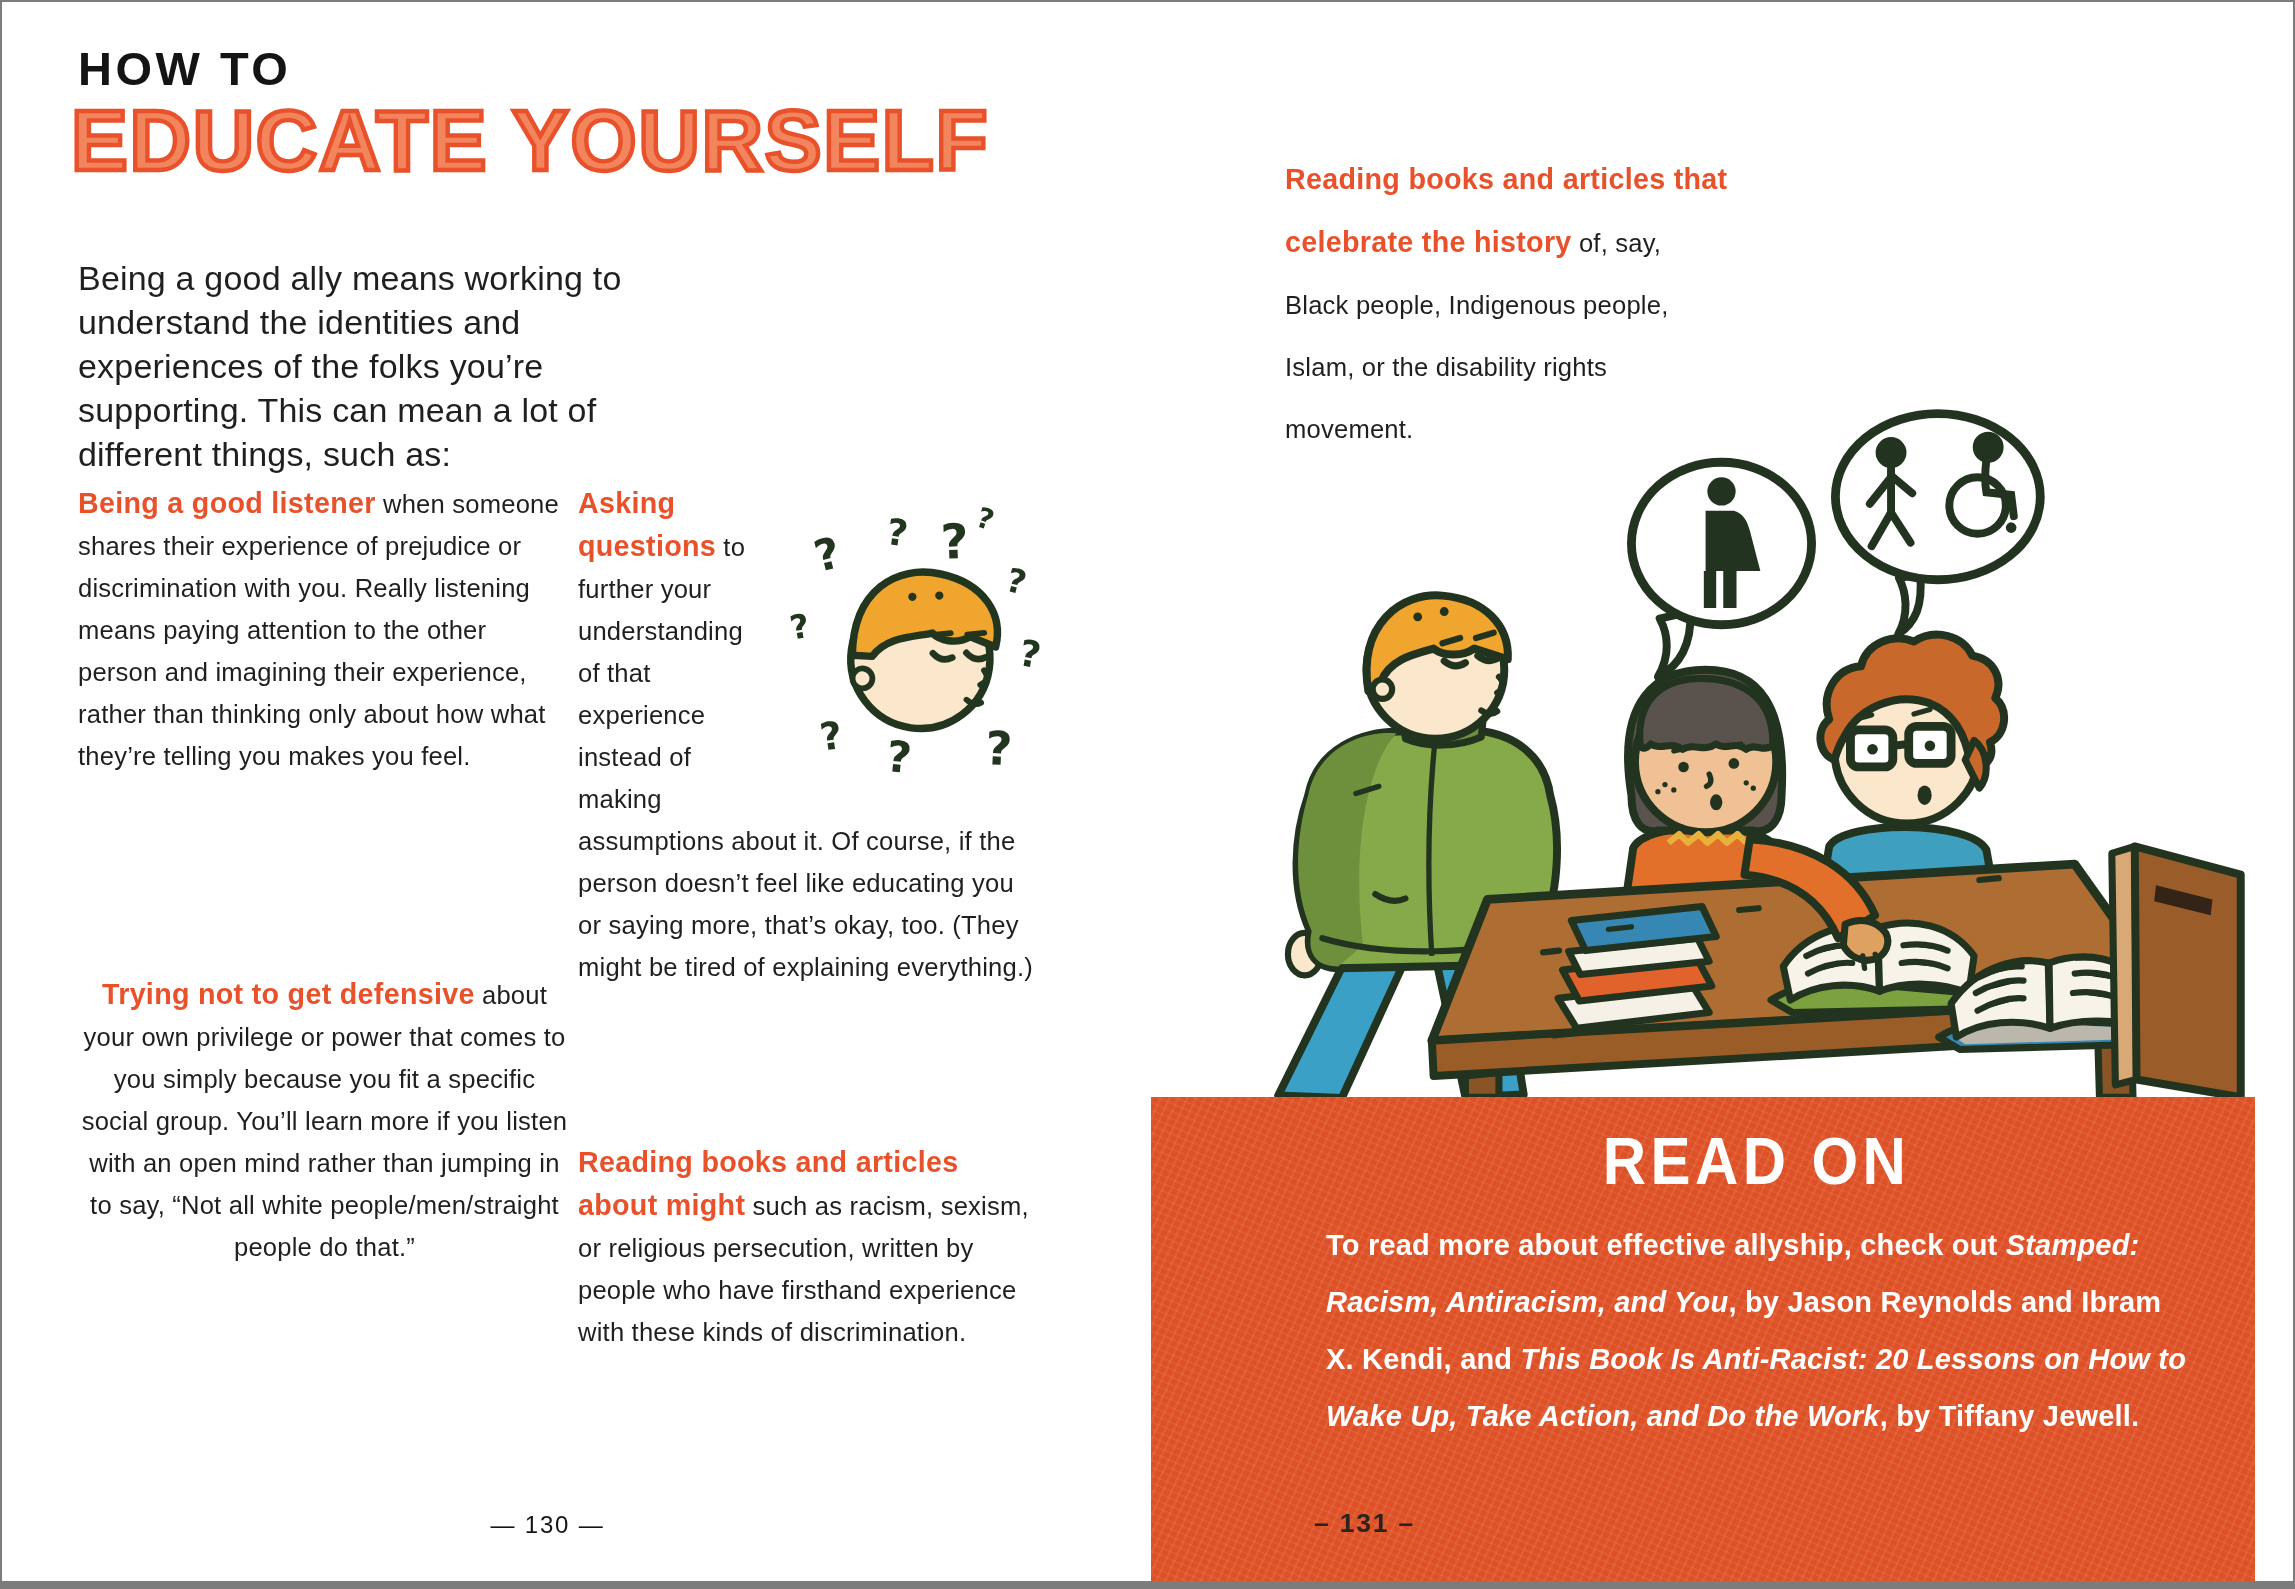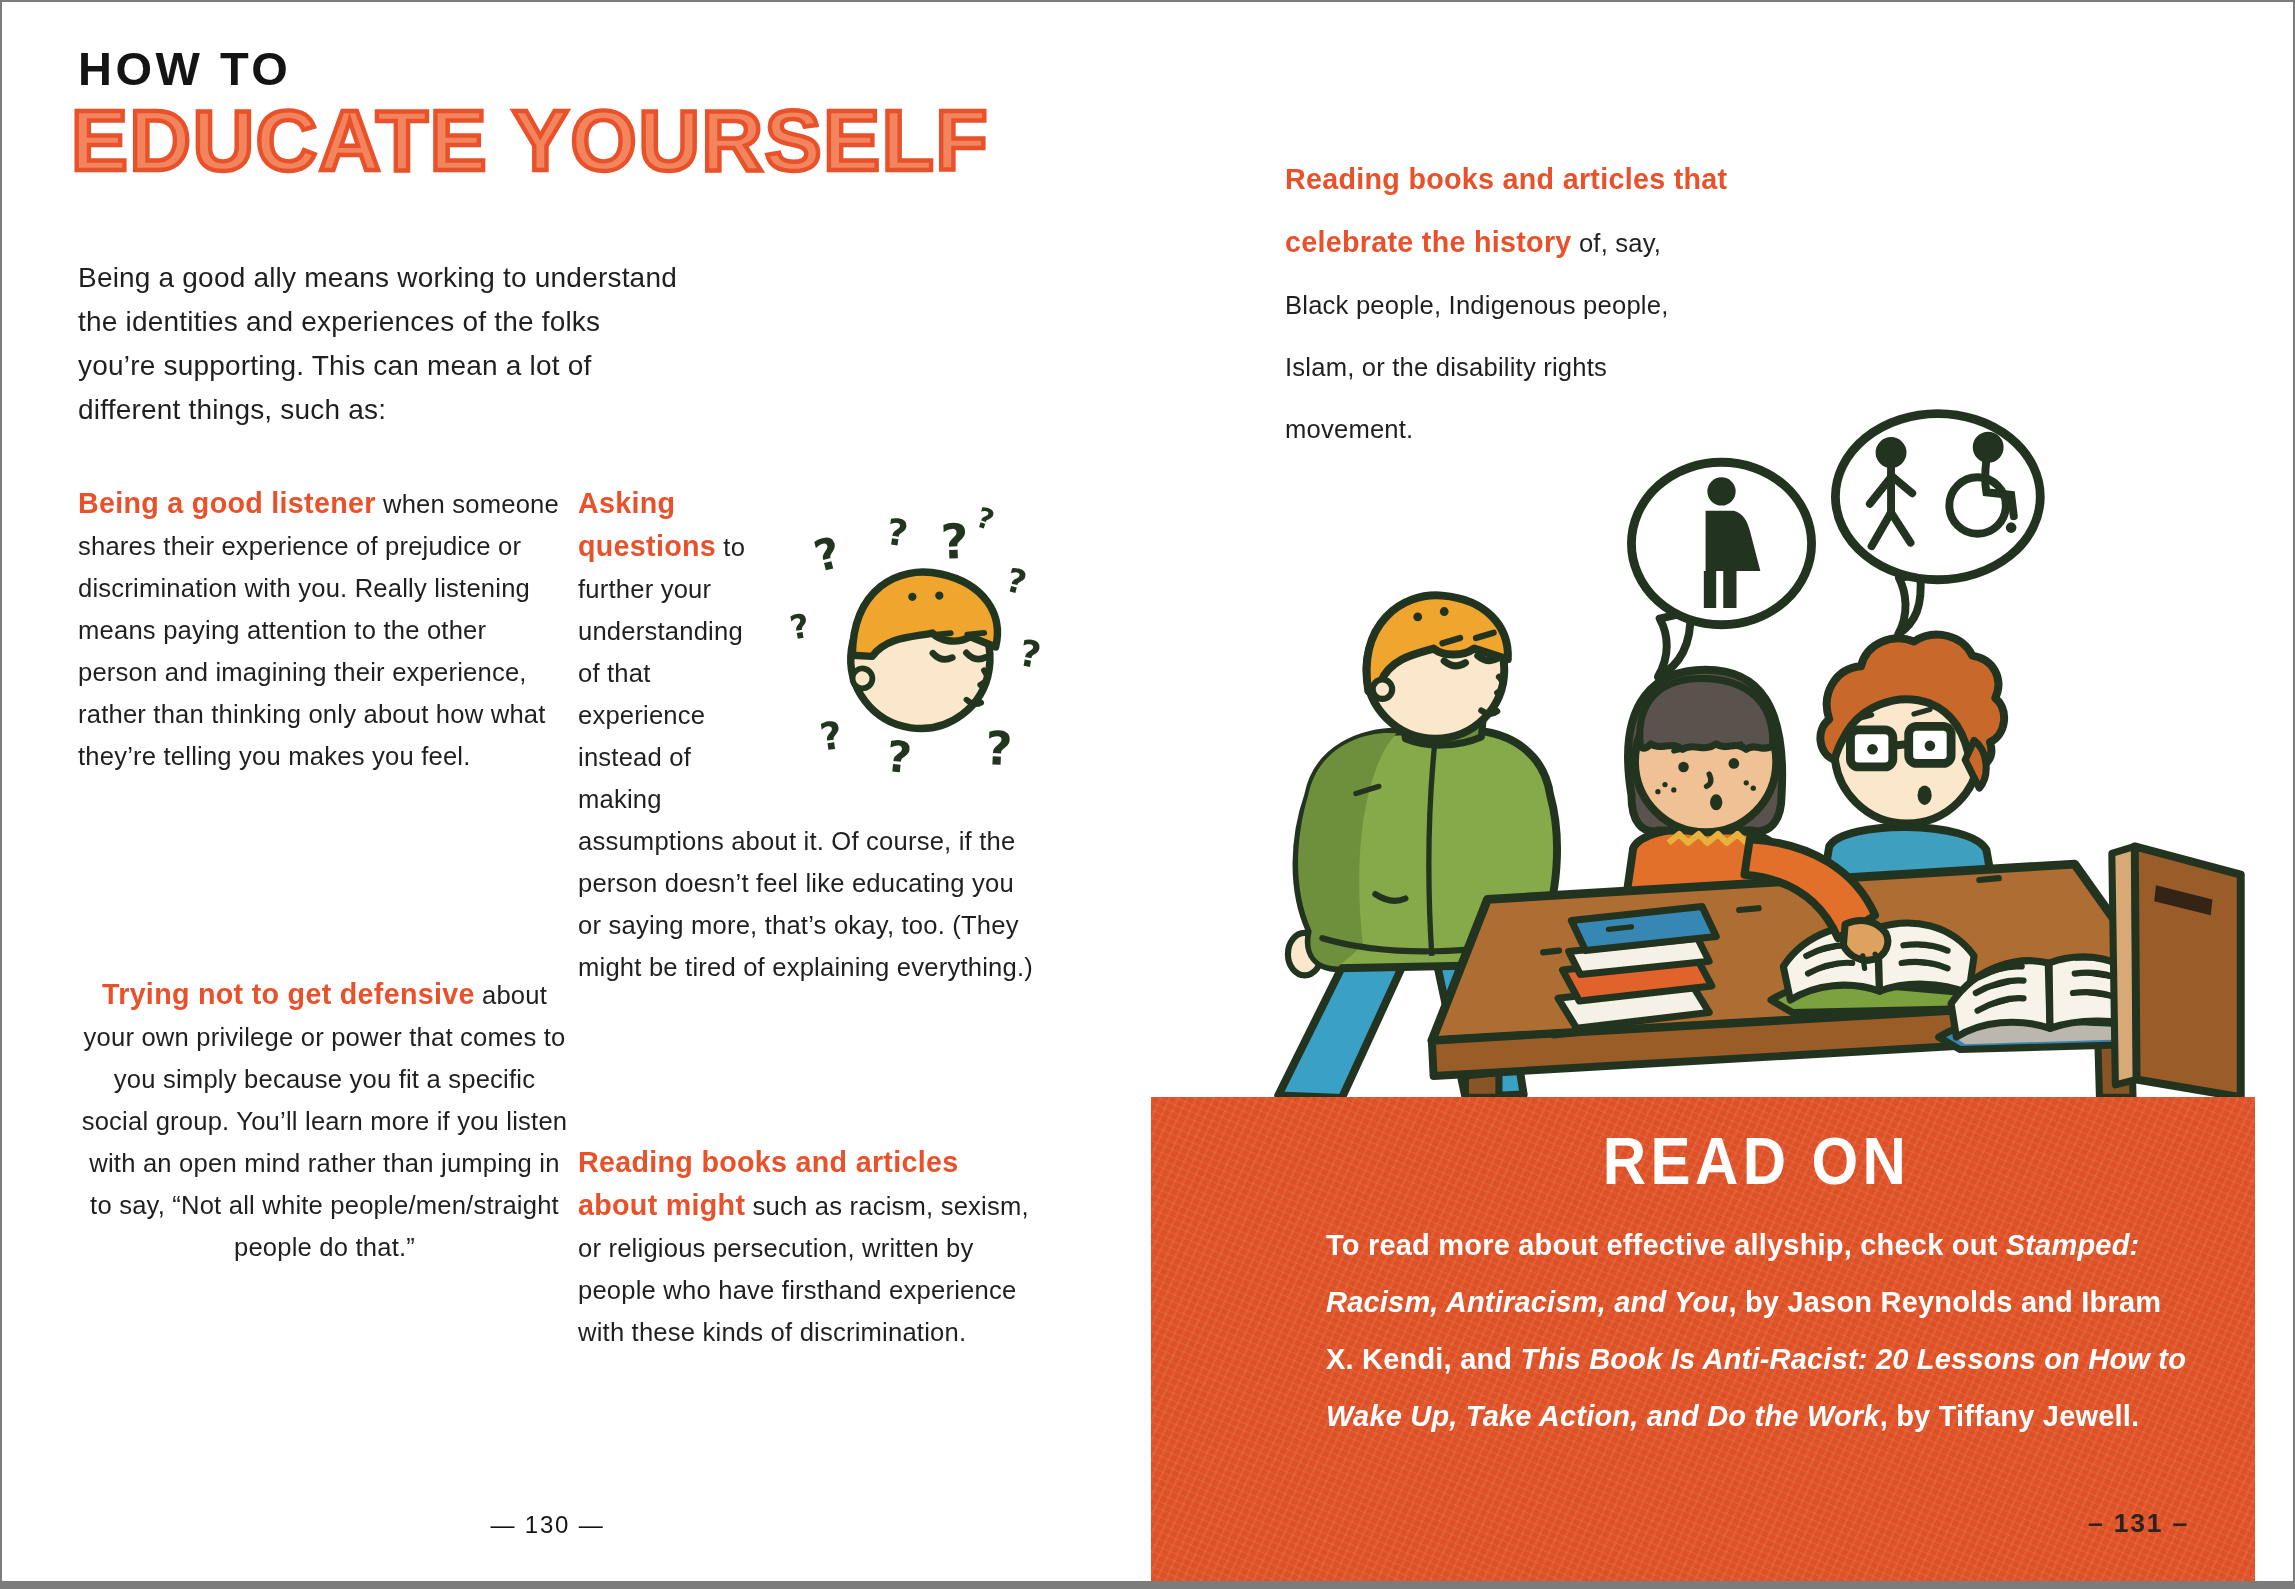--- a/index.html
+++ b/index.html
@@ -4,40 +4,40 @@
 <style>
   html,body{margin:0;padding:0;background:#ffffff;}
   #sheet{position:relative;width:2295px;height:1589px;background:#fff;overflow:hidden;
          font-family:"Liberation Sans",sans-serif;color:var(--ink,#1f1f1f);}
   .frame{position:absolute;inset:0;border:2.6px solid #7c7c7c;border-bottom-width:8px;pointer-events:none;z-index:60;}
   .abs{position:absolute;}
   .kicker{left:78px;top:41px;font-size:47px;font-weight:900;letter-spacing:3.5px;color:#141414;}
   .bigtitle{left:71px;top:92px;font-size:85px;font-weight:900;letter-spacing:1.8px;
             color:var(--title-fill,#F2855E);-webkit-text-stroke:4.4px var(--accent,#E8512A);}
   .body-copy{font-size:25.6px;line-height:42px;color:#1f1f1f;letter-spacing:0.2px;}
-  .intro{left:78px;top:256px;width:600px;font-size:28px;line-height:44px;}
+  .intro{left:78px;top:256px;width:600px;font-size:34px;line-height:44px;}
   #col1p1{left:78px;top:482px;width:493px;}
   #col1p2{left:78px;top:973px;width:493px;text-align:center;}
   #col2p1{left:578px;top:482px;width:466px;}
   #col2p2{left:578px;top:1141px;width:466px;}
   #colr1{left:1285px;top:148px;width:446px;line-height:62px;}
   #colr2{left:1769px;top:148px;width:424px;line-height:46px;}
   .lead{color:var(--accent,#E8512A);font-weight:800;font-size:1.12em;letter-spacing:0.3px;}
   .it{font-style:italic;}
   .qhead-float{float:right;width:265px;height:300px;margin:0 0 5.3px 10.6px;}
   .pagenum{font-size:24px;font-weight:400;color:#141414;letter-spacing:1.8px;}
   #pagenum-left{left:371px;top:1511px;width:353px;text-align:center;}
   #readon-box{left:1151px;top:1097px;width:1104px;height:493px;background-color:var(--box-bg,#DE5127);
     background-image:repeating-linear-gradient(115deg,rgba(255,240,220,0.07) 0 2.6px,rgba(0,0,0,0) 2.6px 8px),
                      repeating-linear-gradient(23deg,rgba(255,255,255,0.05) 0 1.8px,rgba(0,0,0,0) 1.8px 7px);}
   .readon-title{position:absolute;left:173px;top:30px;width:865px;text-align:center;color:#ffffff;
     font-size:60px;font-weight:900;letter-spacing:4.4px;transform:scaleY(1.12);}
   .readon-body{position:absolute;left:175px;top:120px;width:863px;color:#ffffff;
     font-size:29px;line-height:57px;font-weight:700;letter-spacing:0.2px;}
-  .readon-page{position:absolute;left:175px;top:411px;width:863px;text-align:right;
+  .readon-page{position:absolute;left:163px;top:411px;width:863px;text-align:left;
     color:#2a241d;font-size:26.5px;font-weight:800;letter-spacing:1.8px;}
   #scene{left:1174px;top:380px;width:1095px;height:720px;}
 </style>
 </head>
 <body>
 
 <div id="sheet">
 
   <div class="abs kicker">HOW TO</div>
   <div class="abs bigtitle">EDUCATE YOURSELF</div>

